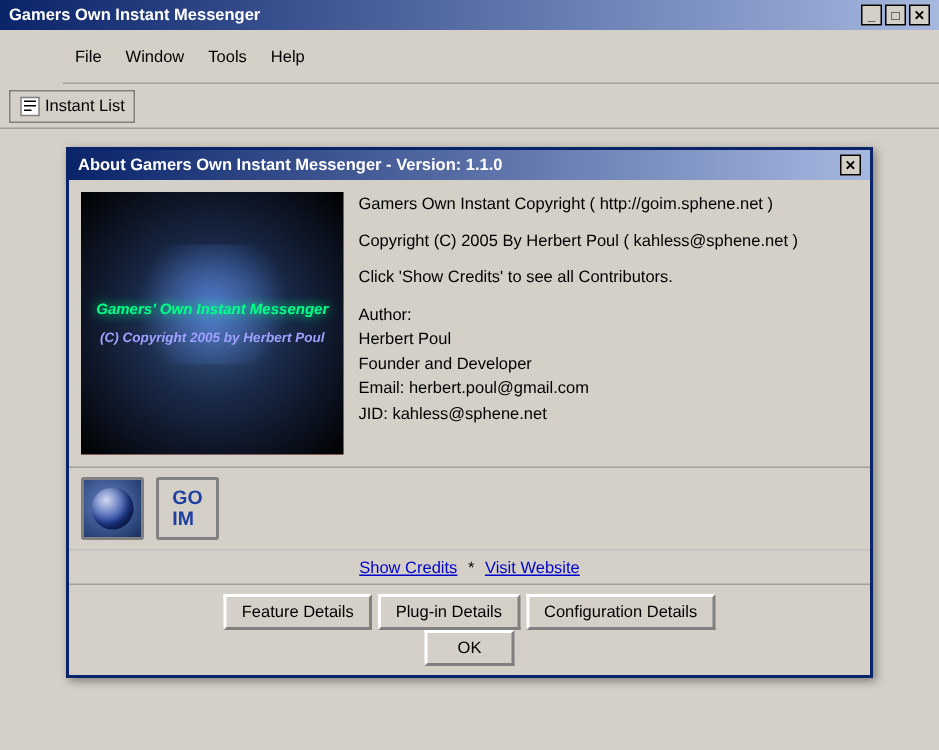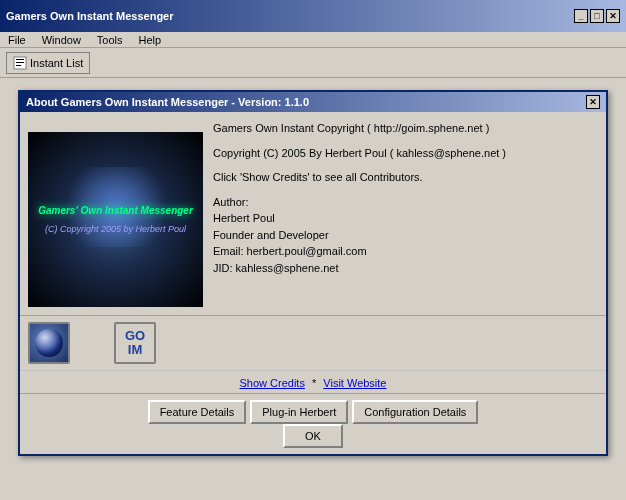--- a/index.html
+++ b/index.html
@@ -15,21 +15,21 @@
     
     .title-bar {
       background: linear-gradient(to right, #0a246a, #a6b8e0);
       color: white;
       font-size: 11px;
       font-weight: bold;
       padding: 3px 6px;
       display: flex;
       align-items: center;
       justify-content: space-between;
-      height: 32px;
+      height: 20px;
     }
     .title-bar-title {
       display: flex;
       align-items: center;
       gap: 4px;
     }
     .title-bar-controls {
       display: flex;
       gap: 2px;
     }
@@ -47,22 +47,23 @@
       font-weight: bold;
     }
 
     
     .menu-bar {
       background: #d4d0c8;
       border-bottom: 1px solid #a0a0a0;
       padding: 2px 4px;
       display: flex;
       gap: 8px;
-      height: 16px;
-      align-items: center;
+      height: 36px;
+      align-items: center;
+      margin-left: 42px;
     }
     .menu-item {
       font-size: 11px;
       cursor: pointer;
       padding: 1px 4px;
       color: #000;
     }
 
     
     .toolbar {
@@ -90,21 +91,21 @@
     .main-area {
       background: #d4d0c8;
       padding: 6px;
       flex: 1;
     }
 
     
     .dialog {
       background: #d4d0c8;
       border: 2px solid #0a246a;
-      width: 590px;
+      width: 538px;
       margin: 6px auto;
       box-shadow: 2px 2px 6px rgba(0,0,0,0.4);
     }
     .dialog-title-bar {
       background: linear-gradient(to right, #0a246a, #a6b8e0);
       color: white;
       font-size: 11px;
       font-weight: bold;
       padding: 3px 6px;
       display: flex;
@@ -138,21 +139,20 @@
       width: 175px;
       min-height: 175px;
       background: #7f1d1d;
       flex-shrink: 0;
       display: flex;
       flex-direction: column;
       align-items: center;
       justify-content: center;
       position: relative;
       overflow: hidden;
-      margin-top: 12px;
     }
     .logo-panel-bg {
       position: absolute;
       top: 0; left: 0; right: 0; bottom: 0;
       background: radial-gradient(circle at center, #3a5a8a 0%, #1a2a4a 40%, #000 100%);
     }
     .logo-title-text {
       position: relative;
       z-index: 2;
       color: #00ff88;
@@ -174,20 +174,21 @@
       font-family: 'Arial Black', Arial, sans-serif;
     }
     .logo-copyright {
       position: relative;
       z-index: 2;
       color: #a0a0ff;
       font-size: 9px;
       text-align: center;
       margin-top: 6px;
       font-style: italic;
+      font-weight: bold;
     }
     .logo-glow {
       position: absolute;
       top: 20%;
       left: 50%;
       transform: translateX(-50%);
       width: 120px;
       height: 80px;
       background: radial-gradient(circle, rgba(100,150,255,0.6) 0%, transparent 70%);
       z-index: 1;
@@ -235,22 +236,20 @@
       border: 2px solid #808080;
       background: #d4d0c8;
       display: flex;
       align-items: center;
       justify-content: center;
       font-size: 13px;
       font-weight: bold;
       color: #2040a0;
       border-radius: 2px;
       line-height: 1.1;
-      text-align: center;
-      margin-left: 36px;
     }
 
     
     .links-row {
       text-align: center;
       padding: 6px 20px 4px;
       font-size: 11px;
       border-top: 1px solid #c0c0c0;
     }
     .link-text {
@@ -368,19 +367,19 @@
 
     <div class="links-row">
       <span class="link-text">Show Credits</span>
       <span class="link-separator">*</span>
       <span class="link-text">Visit Website</span>
     </div>
 
     <div class="dialog-buttons">
       <div class="btn-group">
         <button class="win-btn">Feature Details</button>
-        <button class="win-btn">Plug-in Herbert</button>
+        <button class="win-btn">Plug-in Details</button>
         <button class="win-btn">Configuration Details</button>
       </div>
       <button class="win-btn ok-btn">OK</button>
     </div>
   </div>
 </div>
 
 </body></html>

